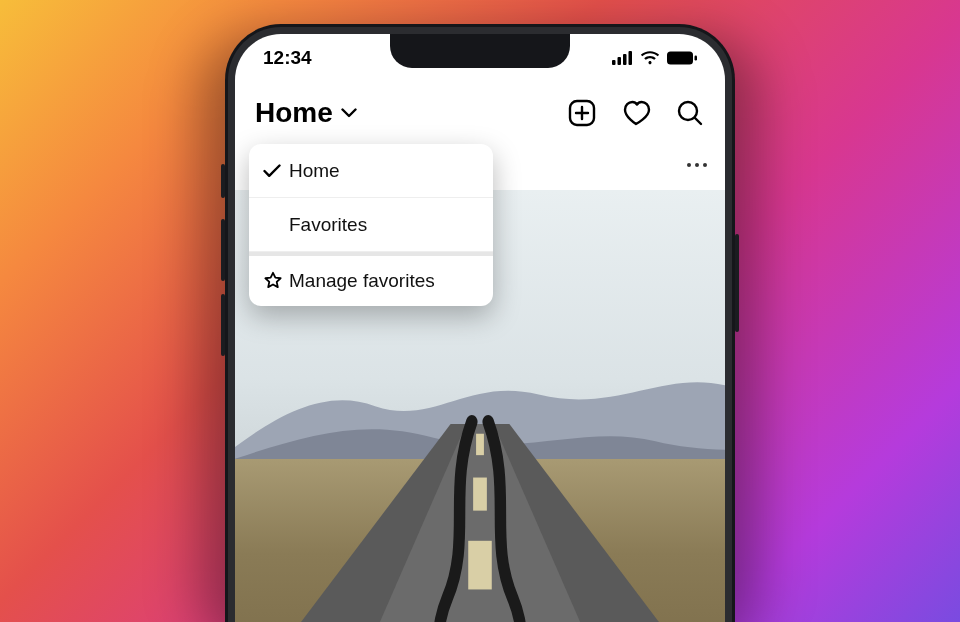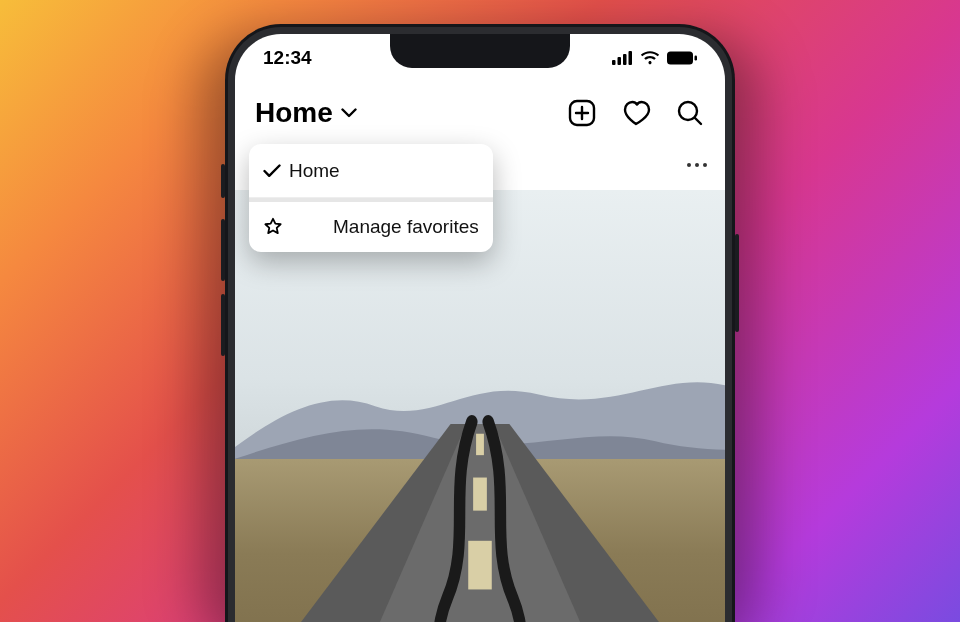--- a/index.html
+++ b/index.html
@@ -24,21 +24,21 @@
   .header{position:absolute;top:52px;left:0;right:0;height:54px;display:flex;align-items:center;padding:0 20px;box-sizing:border-box;background:#fff;z-index:30;}
   .title-btn{display:flex;align-items:center;gap:8px;cursor:pointer;}
   .title-btn .t{font-size:28px;font-weight:700;color:#000;}
   .spacer{flex:1;}
   .hicons{display:flex;align-items:center;gap:24px;}
   .hicons .ic{width:30px;height:30px;display:flex;align-items:center;justify-content:center;cursor:pointer;}
   .hicons svg{display:block;}
   
   .menu{position:absolute;top:110px;left:14px;width:244px;background:#fff;border-radius:12px;box-shadow:0 10px 28px rgba(0,0,0,.28);z-index:60;overflow:hidden;}
   .mi{display:flex;align-items:center;height:54px;padding:0 14px;font-size:19px;color:#111;border-bottom:1px solid #eee;cursor:pointer;box-sizing:border-box;}
-  .mi:last-child{border-bottom:none;gap:44px;}
+  .mi:last-child{border-bottom:none;}
   .mi .slot{width:26px;flex:0 0 26px;display:flex;align-items:center;justify-content:flex-start;}
   .mi.favdiv{border-top:4px solid #e6e6e6;}
   
   .postbar{position:absolute;top:106px;left:0;right:0;height:50px;background:#fff;display:flex;align-items:center;justify-content:flex-end;padding:0 18px;box-sizing:border-box;z-index:20;}
   .dots{display:flex;gap:4px;cursor:pointer;}
   .dots span{width:4px;height:4px;border-radius:50%;background:#333;display:block;}
   
   .feed{position:absolute;top:156px;left:0;right:0;bottom:0;z-index:10;overflow:hidden;background:linear-gradient(180deg,#e7edef 0%,#d7dfe3 36%,#8f8263 62%,#6c5d41 100%);}
   .sky{position:absolute;top:0;left:0;right:0;height:46%;background:linear-gradient(180deg,#e9eff1 0%,#dbe3e6 70%,#cfd7da 100%);}
   .mtn{position:absolute;top:26%;left:0;right:0;height:24%;}
@@ -155,20 +155,24 @@
 
     <div class="menu">
       <div class="mi">
         <span class="slot">
           <svg width="18" height="14" viewBox="0 0 18 14">
               <path d="M1.5 7 6.2 11.8 16.5 1.5" stroke="#000" stroke-width="2.4" fill="none" stroke-linecap="round" stroke-linejoin="round"></path>
             </svg>
         </span>
         <span>Home</span>
       </div>
+      <div class="mi">
+        <span class="slot"></span>
+        <span>Favorites</span>
+      </div>
       <div class="mi favdiv">
         <span class="slot">
           <svg width="20" height="20" viewBox="0 0 20 20">
               <path d="M10 1.8l2.35 4.9 5.3.55-3.95 3.65 1.1 5.25L10 13.5l-4.8 2.65 1.1-5.25L2.35 7.25l5.3-.55L10 1.8z" stroke="#000" stroke-width="1.8" fill="none" stroke-linejoin="round"></path>
             </svg>
         </span>
         <span>Manage favorites</span>
       </div>
     </div>
 

